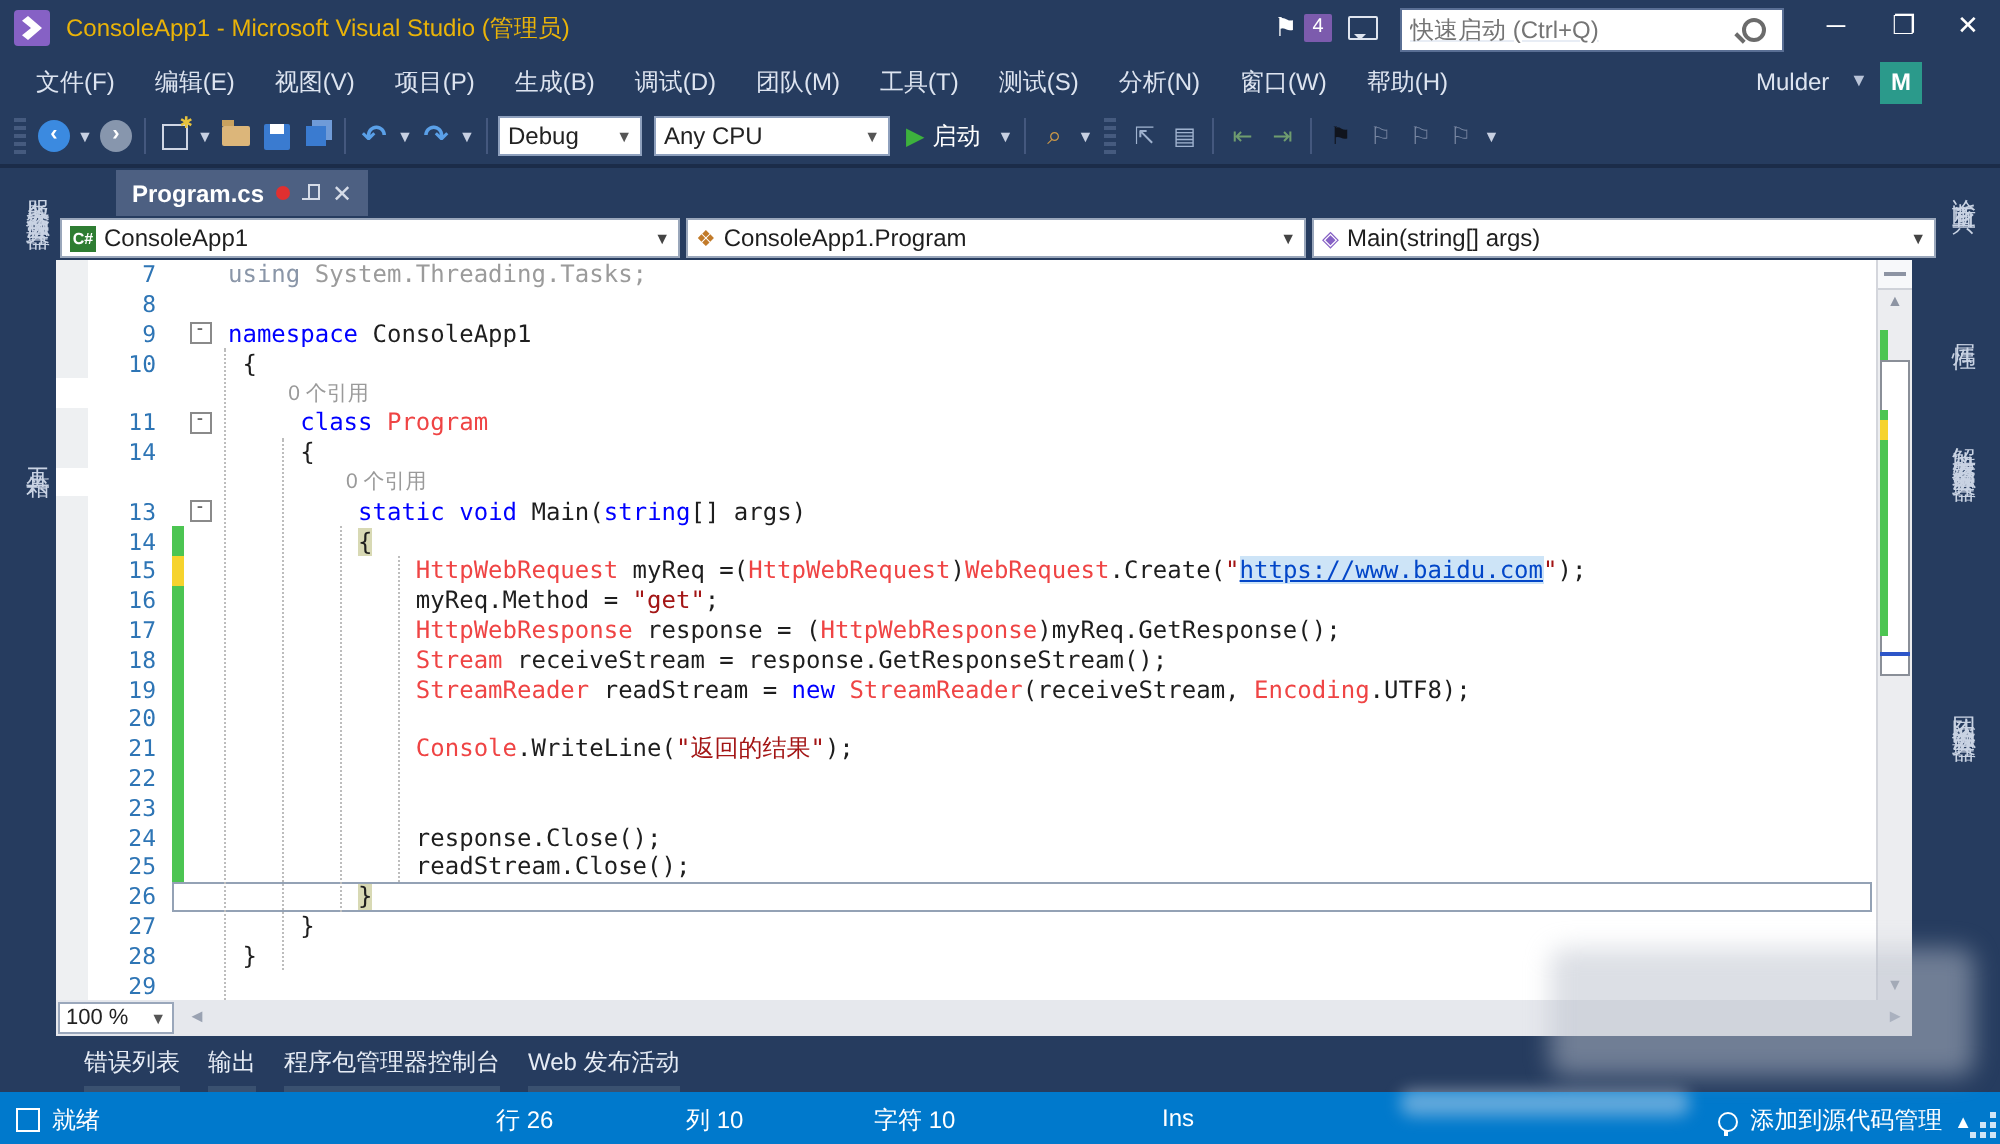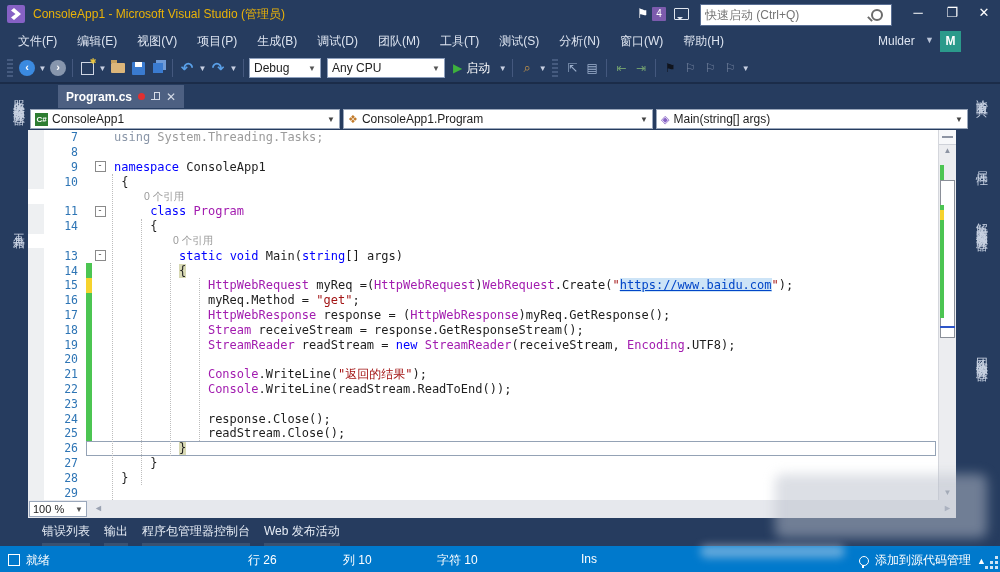--- a/index.html
+++ b/index.html
@@ -12,21 +12,21 @@
   #titlebar{left:0;top:0;width:1000px;height:28px;background:#263c5f;}
   #vs-logo{left:7px;top:5px;width:18px;height:18px;background:#8661c5;border-radius:2px;}
   #vs-logo::after{content:"";position:absolute;left:4px;top:3px;width:10px;height:12px;
      background:#fff;clip-path:polygon(0 20%,30% 0,100% 50%,30% 100%,0 80%,45% 50%);}
   #win-title{left:33px;top:6px;color:#eab308;}
   #flag-icon{left:637px;top:7px;width:13px;height:13px;color:#fff;font-size:13px;line-height:13px;}
   #flag-badge{left:652px;top:7px;width:14px;height:14px;background:#7c5bad;color:#fff;
      text-align:center;font-size:10px;line-height:14px;border-radius:1px;}
   #feedback-icon{left:674px;top:8px;width:13px;height:10px;border:1px solid #dfe5ef;border-radius:1px;}
   #feedback-icon::after{content:"";position:absolute;left:2px;bottom:-4px;border:3px solid transparent;border-top-color:#dfe5ef;}
-  #quick-launch{left:700px;top:4px;width:190px;height:20px;background:#fff;border:1px solid #5a6f94;display:flex;align-items:center;}
+  #quick-launch{left:700px;top:4px;width:190px;height:20px;background:#fff;border:1px solid #5a6f94;display:flex;align-items:center;text-decoration:underline;}
   #quick-launch input{flex:1;border:0;outline:0;font:12px "Liberation Sans",sans-serif;color:#666;padding:0 4px;background:transparent;}
   .mag{position:relative;width:8px;height:8px;border:2px solid #6b6b6b;border-radius:50%;margin-right:8px;}
   .mag::after{content:"";position:absolute;left:-6px;top:7px;width:6px;height:2px;background:#6b6b6b;transform:rotate(45deg);}
   .winbtn{top:0;width:32px;height:26px;text-align:center;line-height:26px;color:#fff;font-size:13px;}
   
   #menubar{left:0;top:28px;width:900px;height:26px;display:flex;align-items:center;padding-left:8px;box-sizing:border-box;}
   .mi{padding:4px 10px;color:#dde4f0;}
   #user-name{position:absolute;left:878px;top:34px;color:#dde4f0;}
   #user-caret{position:absolute;left:925px;top:35px;font-size:9px;color:#b9c4d8;}
   #avatar{position:absolute;left:940px;top:31px;width:21px;height:21px;background:#2b9a8b;color:#fff;
@@ -78,21 +78,21 @@
   .crow{position:relative;height:14.8px;display:flex;align-items:center;white-space:pre;}
   .crow .bp{width:16px;height:100%;background:#eef0f2;flex:none;}
   .crow .num{width:34px;text-align:right;padding-right:6px;color:#2e75b5;flex:none;font-size:11.5px;}
   .crow .chg{width:6px;height:100%;flex:none;margin-left:2px;}
   .chg.g{background:#4cc552;} .chg.y{background:#f6d32d;}
   .crow .fold{width:16px;height:100%;flex:none;display:flex;align-items:center;justify-content:center;}
   .fbox{width:9px;height:9px;border:1px solid #8a8a8a;background:#fff;font-size:9px;line-height:7px;text-align:center;color:#444;}
   .crow .code{color:#1e1e1e;padding-left:6px;}
   .crow.lens{color:#9a9a9a;font-size:10.5px;font-family:"Liberation Sans",sans-serif;}
   .crow.cur::after{content:"";position:absolute;left:58px;right:2px;top:0;bottom:0;border:1px solid #94a2b5;pointer-events:none;}
-  .kw{color:#0000ff;} .typ{color:#a21caf;} .str{color:#a31515;} .pln{color:#1e1e1e;}
+  .kw{color:#0000ff;} .typ{color:#ef4444;} .str{color:#a31515;} .pln{color:#1e1e1e;}
   .gry{color:#8a96a8;} .gry2{color:#9b9b9b;}
   .url{color:#0246c8;text-decoration:underline;background:#cde4f7;}
   .br{background:#d8d9b4;}
   .guide{position:absolute;border-left:1px dotted #bdbdbd;width:0;}
   
   #vscroll{position:absolute;right:0;top:0;width:18px;bottom:0;background:#ecedf0;border-left:1px solid #d4d6dc;box-sizing:border-box;}
   #split-handle{position:absolute;left:0;right:0;top:0;height:14px;background:#f7f8fa;border-bottom:1px solid #cfd2d9;}
   #split-handle::after{content:"";position:absolute;left:3px;right:3px;top:6px;height:2px;background:#8d94a3;}
   .sarrow{position:absolute;left:0;right:0;text-align:center;color:#8d94a3;font-size:8px;}
   .mark{position:absolute;left:1px;width:4px;}
@@ -263,21 +263,21 @@
         <div class="crow lens" style="padding-left: 144.98px;">0 个引用</div>
         <div class="crow"><span class="bp"></span><span class="num">13</span><span class="chg"></span><span class="fold"><span class="fbox">-</span></span><span class="code">         <span class="kw">static</span><span class="pln"> </span><span class="kw">void</span><span class="pln"> Main(</span><span class="kw">string</span><span class="pln">[] args)</span></span></div>
         <div class="crow"><span class="bp"></span><span class="num">14</span><span class="chg g"></span><span class="fold"></span><span class="code">         <span class="br">{</span></span></div>
         <div class="crow"><span class="bp"></span><span class="num">15</span><span class="chg y"></span><span class="fold"></span><span class="code">             <span class="typ">HttpWebRequest</span><span class="pln"> myReq =(</span><span class="typ">HttpWebRequest</span><span class="pln">)</span><span class="typ">WebRequest</span><span class="pln">.Create(</span><span class="str">"</span><span class="url">https://www.baidu.com</span><span class="str">"</span><span class="pln">);</span></span></div>
         <div class="crow"><span class="bp"></span><span class="num">16</span><span class="chg g"></span><span class="fold"></span><span class="code">             <span class="pln">myReq.Method = </span><span class="str">"get"</span><span class="pln">;</span></span></div>
         <div class="crow"><span class="bp"></span><span class="num">17</span><span class="chg g"></span><span class="fold"></span><span class="code">             <span class="typ">HttpWebResponse</span><span class="pln"> response = (</span><span class="typ">HttpWebResponse</span><span class="pln">)myReq.GetResponse();</span></span></div>
         <div class="crow"><span class="bp"></span><span class="num">18</span><span class="chg g"></span><span class="fold"></span><span class="code">             <span class="typ">Stream</span><span class="pln"> receiveStream = response.GetResponseStream();</span></span></div>
         <div class="crow"><span class="bp"></span><span class="num">19</span><span class="chg g"></span><span class="fold"></span><span class="code">             <span class="typ">StreamReader</span><span class="pln"> readStream = </span><span class="kw">new</span><span class="pln"> </span><span class="typ">StreamReader</span><span class="pln">(receiveStream, </span><span class="typ">Encoding</span><span class="pln">.UTF8);</span></span></div>
         <div class="crow"><span class="bp"></span><span class="num">20</span><span class="chg g"></span><span class="fold"></span><span class="code"></span></div>
         <div class="crow"><span class="bp"></span><span class="num">21</span><span class="chg g"></span><span class="fold"></span><span class="code">             <span class="typ">Console</span><span class="pln">.WriteLine(</span><span class="str">"返回的结果"</span><span class="pln">);</span></span></div>
-        <div class="crow"><span class="bp"></span><span class="num">22</span><span class="chg g"></span><span class="fold"></span><span class="code">             <span class="typ">Console</span><span class="pln">.WriteLine(readStream.ReadToEnd());</span></span></div>
+        <div class="crow"><span class="bp"></span><span class="num">22</span><span class="chg g"></span><span class="fold"></span></div>
         <div class="crow"><span class="bp"></span><span class="num">23</span><span class="chg g"></span><span class="fold"></span><span class="code"></span></div>
         <div class="crow"><span class="bp"></span><span class="num">24</span><span class="chg g"></span><span class="fold"></span><span class="code">             <span class="pln">response.Close();</span></span></div>
         <div class="crow"><span class="bp"></span><span class="num">25</span><span class="chg g"></span><span class="fold"></span><span class="code">             <span class="pln">readStream.Close();</span></span></div>
         <div class="crow cur"><span class="bp"></span><span class="num">26</span><span class="chg"></span><span class="fold"></span><span class="code">         <span class="br">}</span></span></div>
         <div class="crow"><span class="bp"></span><span class="num">27</span><span class="chg"></span><span class="fold"></span><span class="code">     <span class="pln">}</span></span></div>
         <div class="crow"><span class="bp"></span><span class="num">28</span><span class="chg"></span><span class="fold"></span><span class="code"> <span class="pln">}</span></span></div>
         <div class="crow"><span class="bp"></span><span class="num">29</span><span class="chg"></span><span class="fold"></span><span class="code"></span></div>
         <div class="guide" style="left: 84.22px; top: 44.4px; height: 325.6px;"></div>
         <div class="guide" style="left: 113.1px; top: 88.8px; height: 266.4px;"></div>
         <div class="guide" style="left: 141.98px; top: 133.2px; height: 192.4px;"></div>

